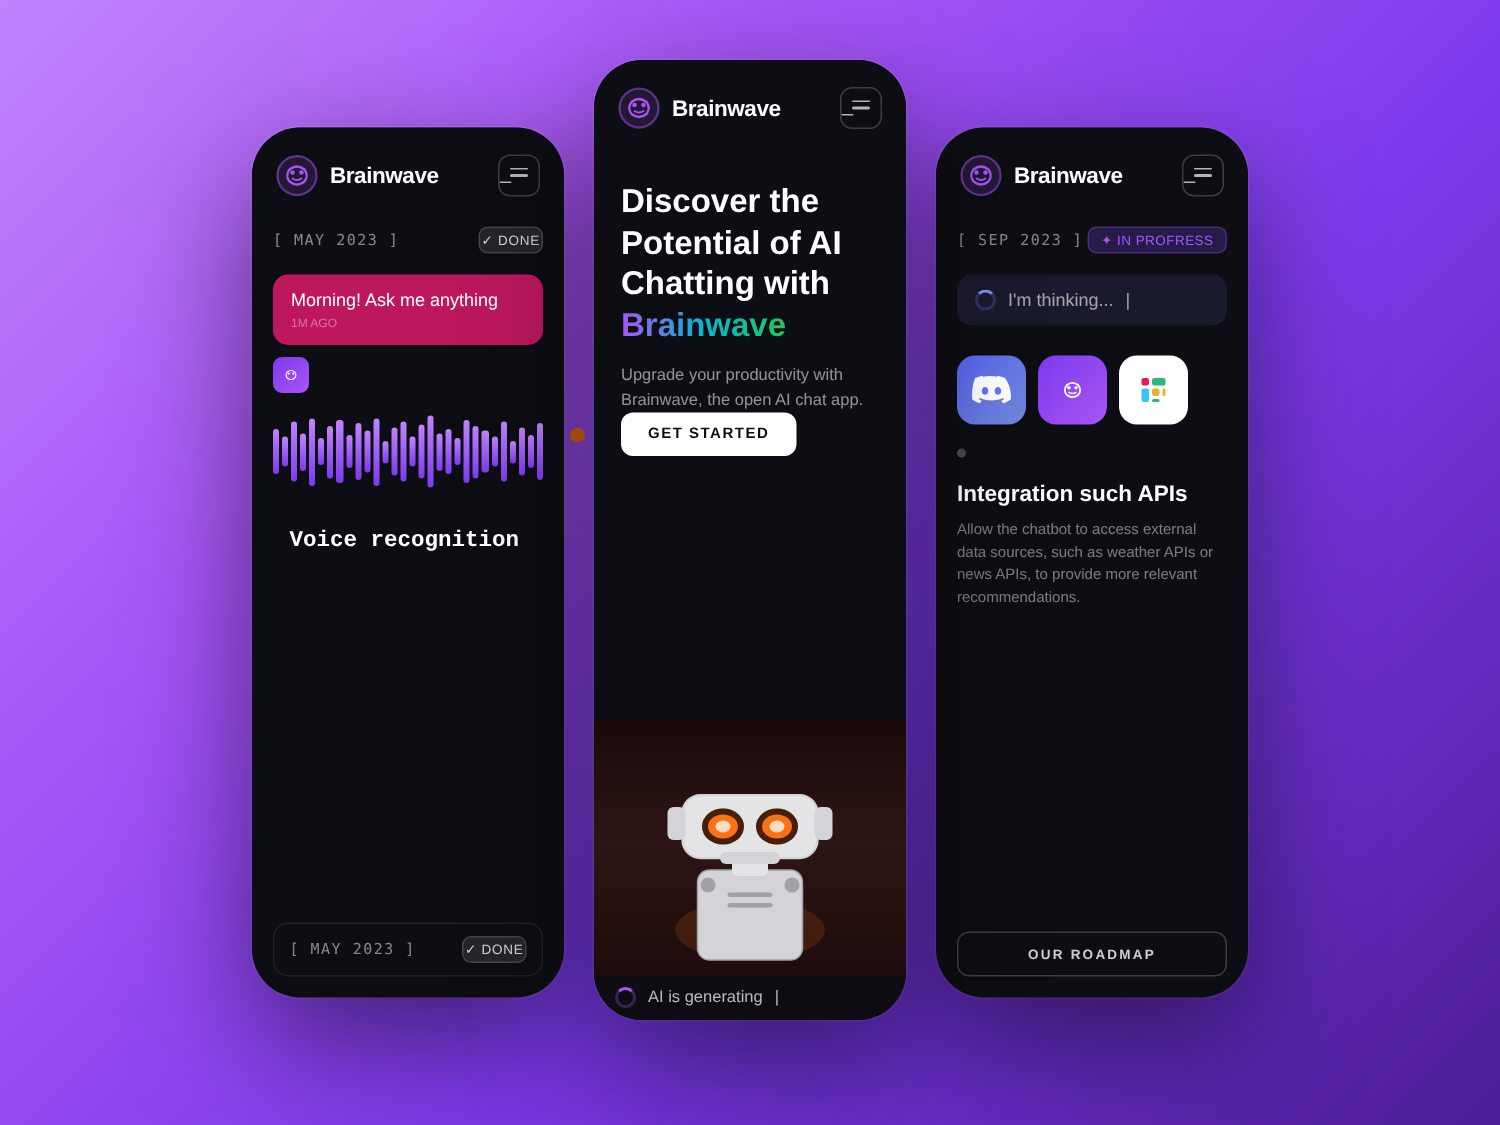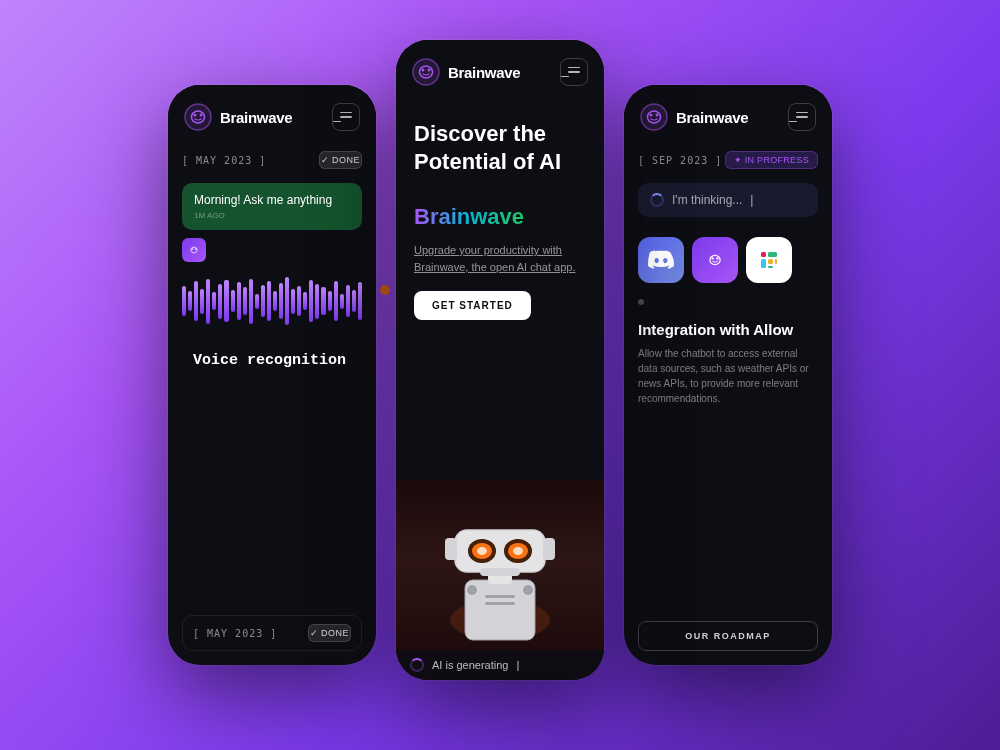--- a/index.html
+++ b/index.html
@@ -112,21 +112,21 @@
       padding: 3px 1px;
       color: rgba(255,255,255,0.8);
       font-size: 9px;
       display: flex;
       align-items: center;
       gap: 4px;
       letter-spacing: 0.5px;
     }
 
     .chat-bubble {
-      background: #14532d;
+      background: #be185d;
       border-radius: 10px;
       margin: 8px 14px 4px;
       padding: 10px 12px;
       color: #fff;
       font-size: 12px;
       font-weight: 500;
       position: relative;
     }
 
     .chat-time {
@@ -208,22 +208,21 @@
       background: linear-gradient(90deg, #a855f7, #06b6d4, #22c55e);
       -webkit-background-clip: text;
       -webkit-text-fill-color: transparent;
       background-clip: text;
     }
 
     .hero-subtitle {
       color: rgba(255,255,255,0.55);
       font-size: 11px;
       line-height: 1.5;
-      margin-bottom: 16px;
-      text-decoration: underline;
+      margin-bottom: 0;
     }
 
     .get-started-btn {
       background: #fff;
       color: #0d0d14;
       border: none;
       border-radius: 8px;
       padding: 9px 18px;
       font-size: 10px;
       font-weight: 700;
@@ -516,21 +515,21 @@
         <div class="menu-line"></div>
         <div class="menu-line"></div>
         <div class="menu-line" style="width:8px;align-self:flex-start"></div>
       </div>
     </div>
 
     <div class="hero-section">
       <div class="hero-title">
         <span>Discover the</span><br>
         <span>Potential of AI</span><br>
-        <br>
+        <span>Chatting with</span><br>
         <span class="highlight">Brainwave</span>
       </div>
       <div class="hero-subtitle">Upgrade your productivity with Brainwave, the open AI chat app.</div>
       <button class="get-started-btn">GET STARTED</button>
     </div>
 
     <div class="robot-image">
 
       <svg class="robot-svg" viewBox="0 0 140 160" fill="none">
 
@@ -631,21 +630,21 @@
           <rect x="11" y="11" width="5" height="5" rx="1.5" fill="#ECB22E"></rect>
           <rect x="18" y="11" width="2" height="5" rx="1" fill="#ECB22E"></rect>
           <rect x="11" y="18" width="5" height="2" rx="1" fill="#2EB67D"></rect>
         </svg>
       </div>
     </div>
 
     <div class="dot-indicator"></div>
 
     <div class="integration-section">
-      <div class="integration-title">Integration with Allow</div>
+      <div class="integration-title">Integration such APIs</div>
       <div class="integration-desc">Allow the chatbot to access external data sources, such as weather APIs or news APIs, to provide more relevant recommendations.</div>
     </div>
 
     <div class="phone-spacer"></div>
 
     <button class="roadmap-btn">OUR ROADMAP</button>
 
   </div>
 
 </div>

